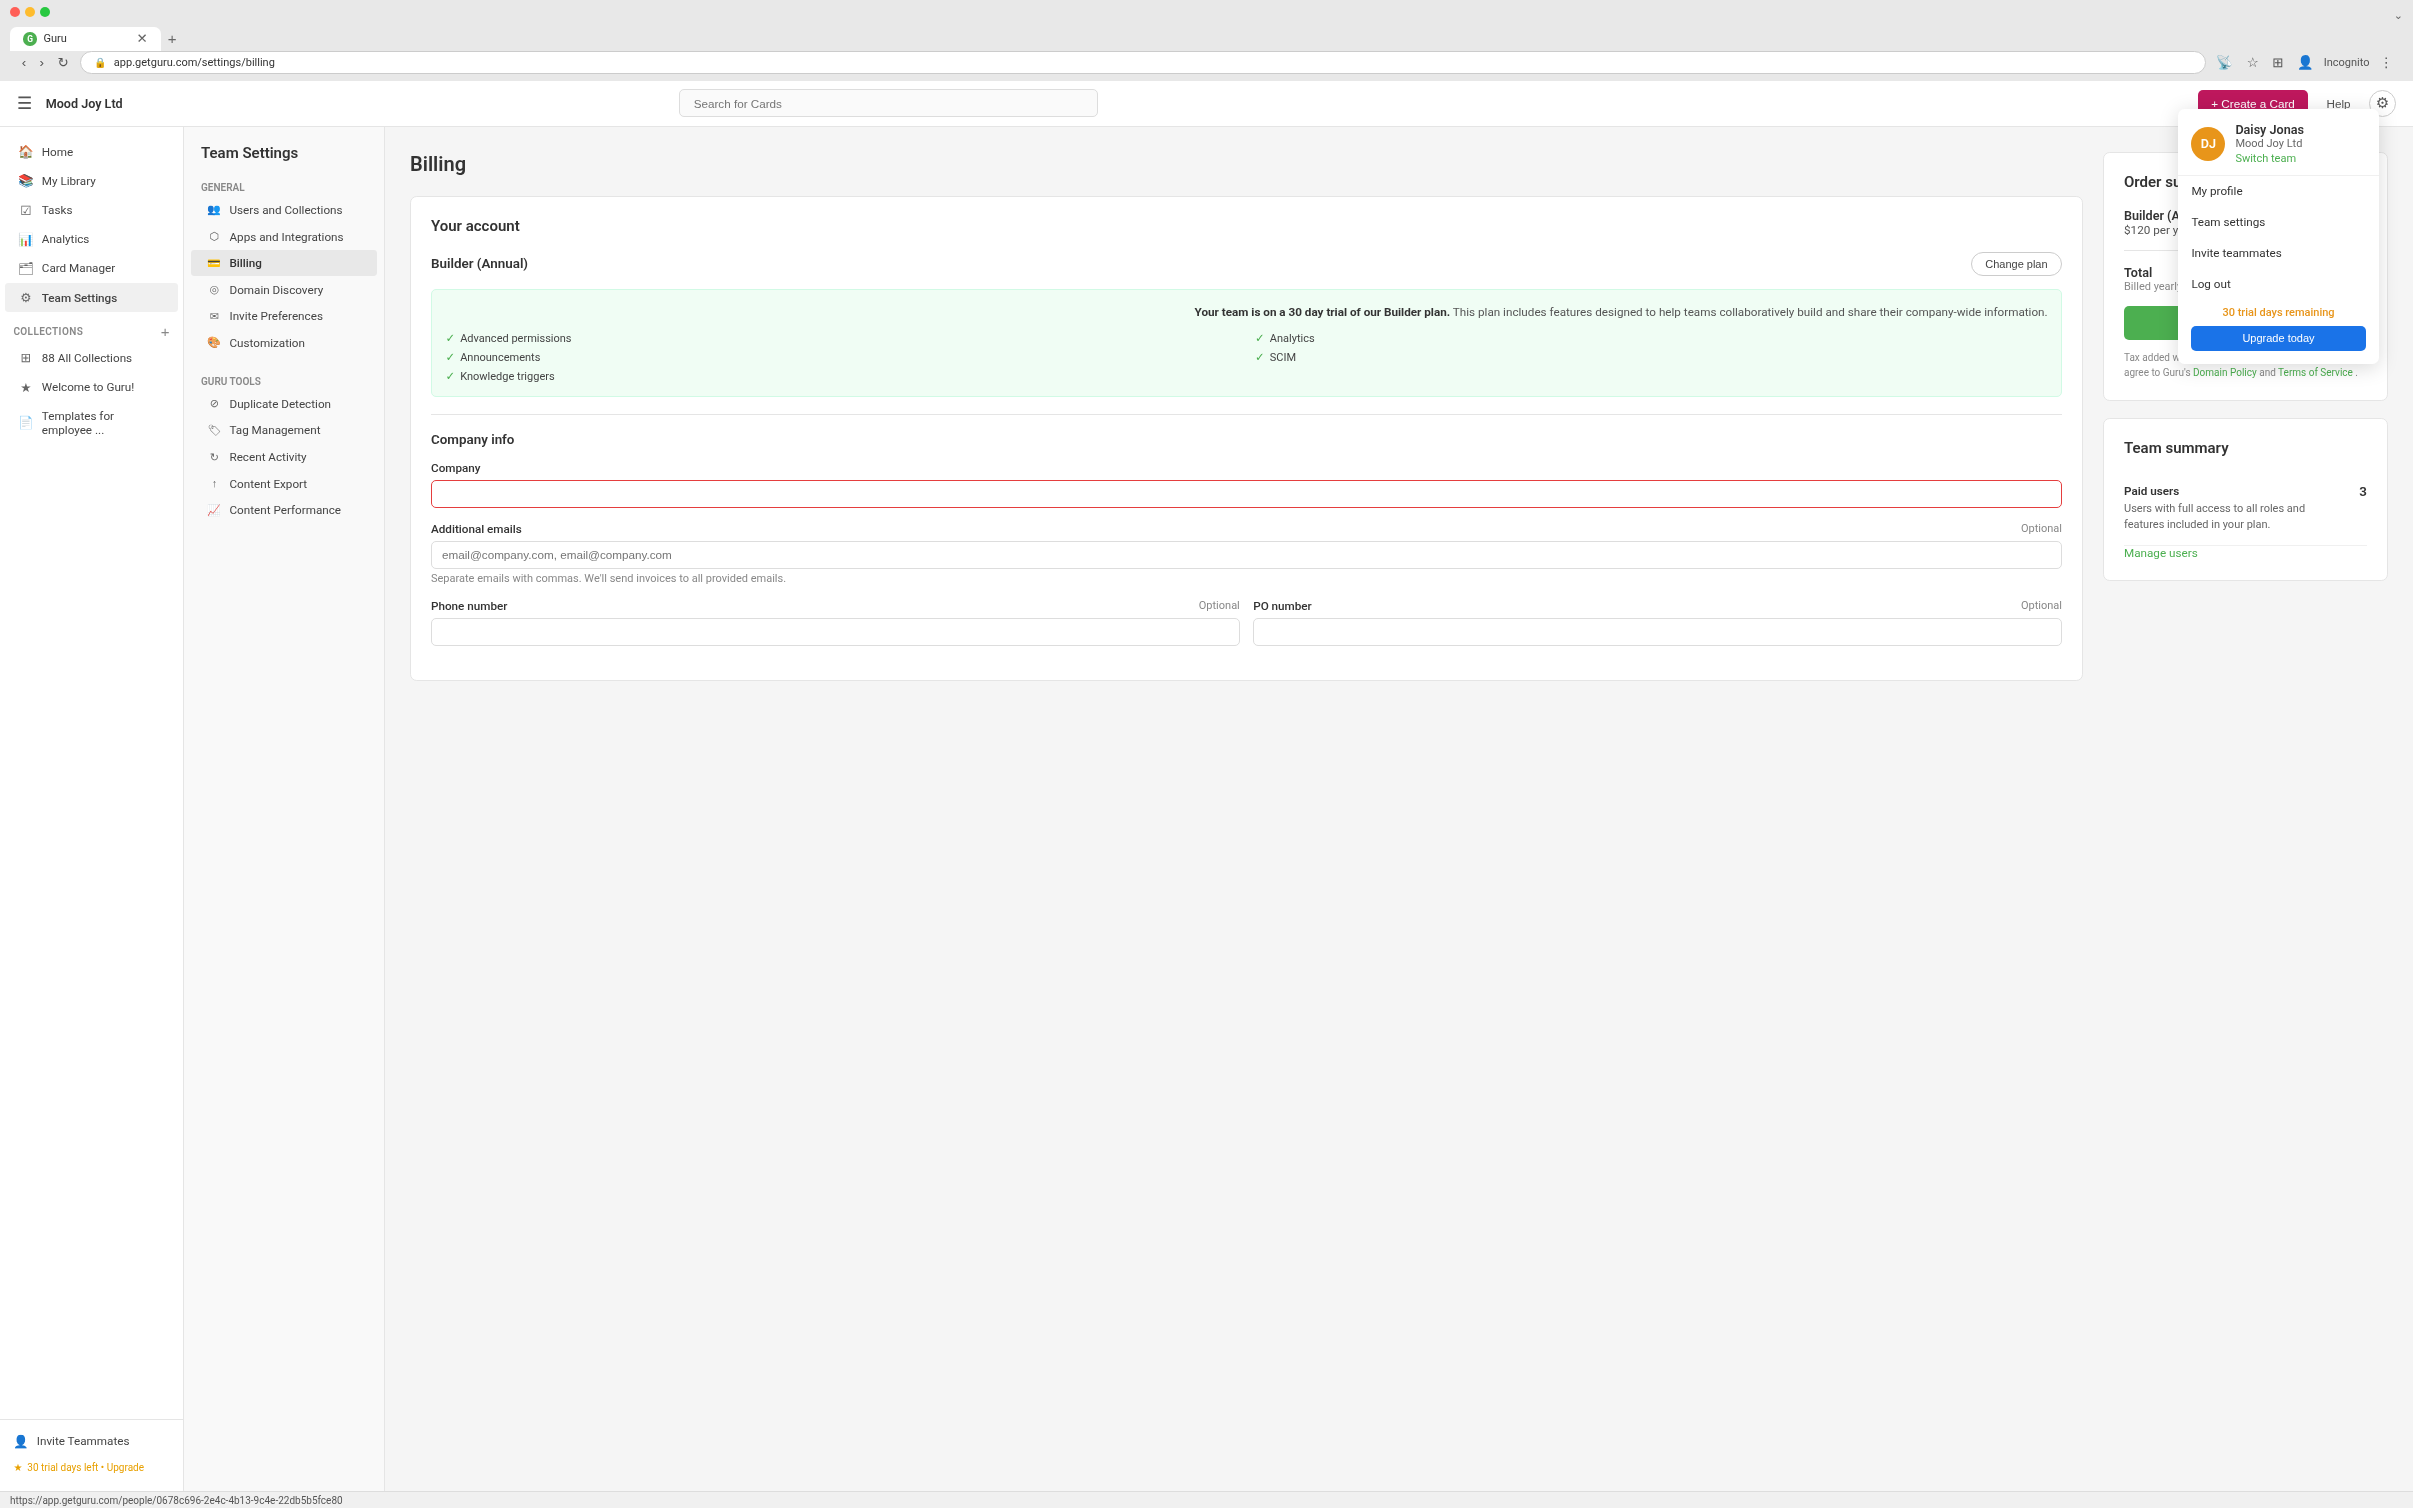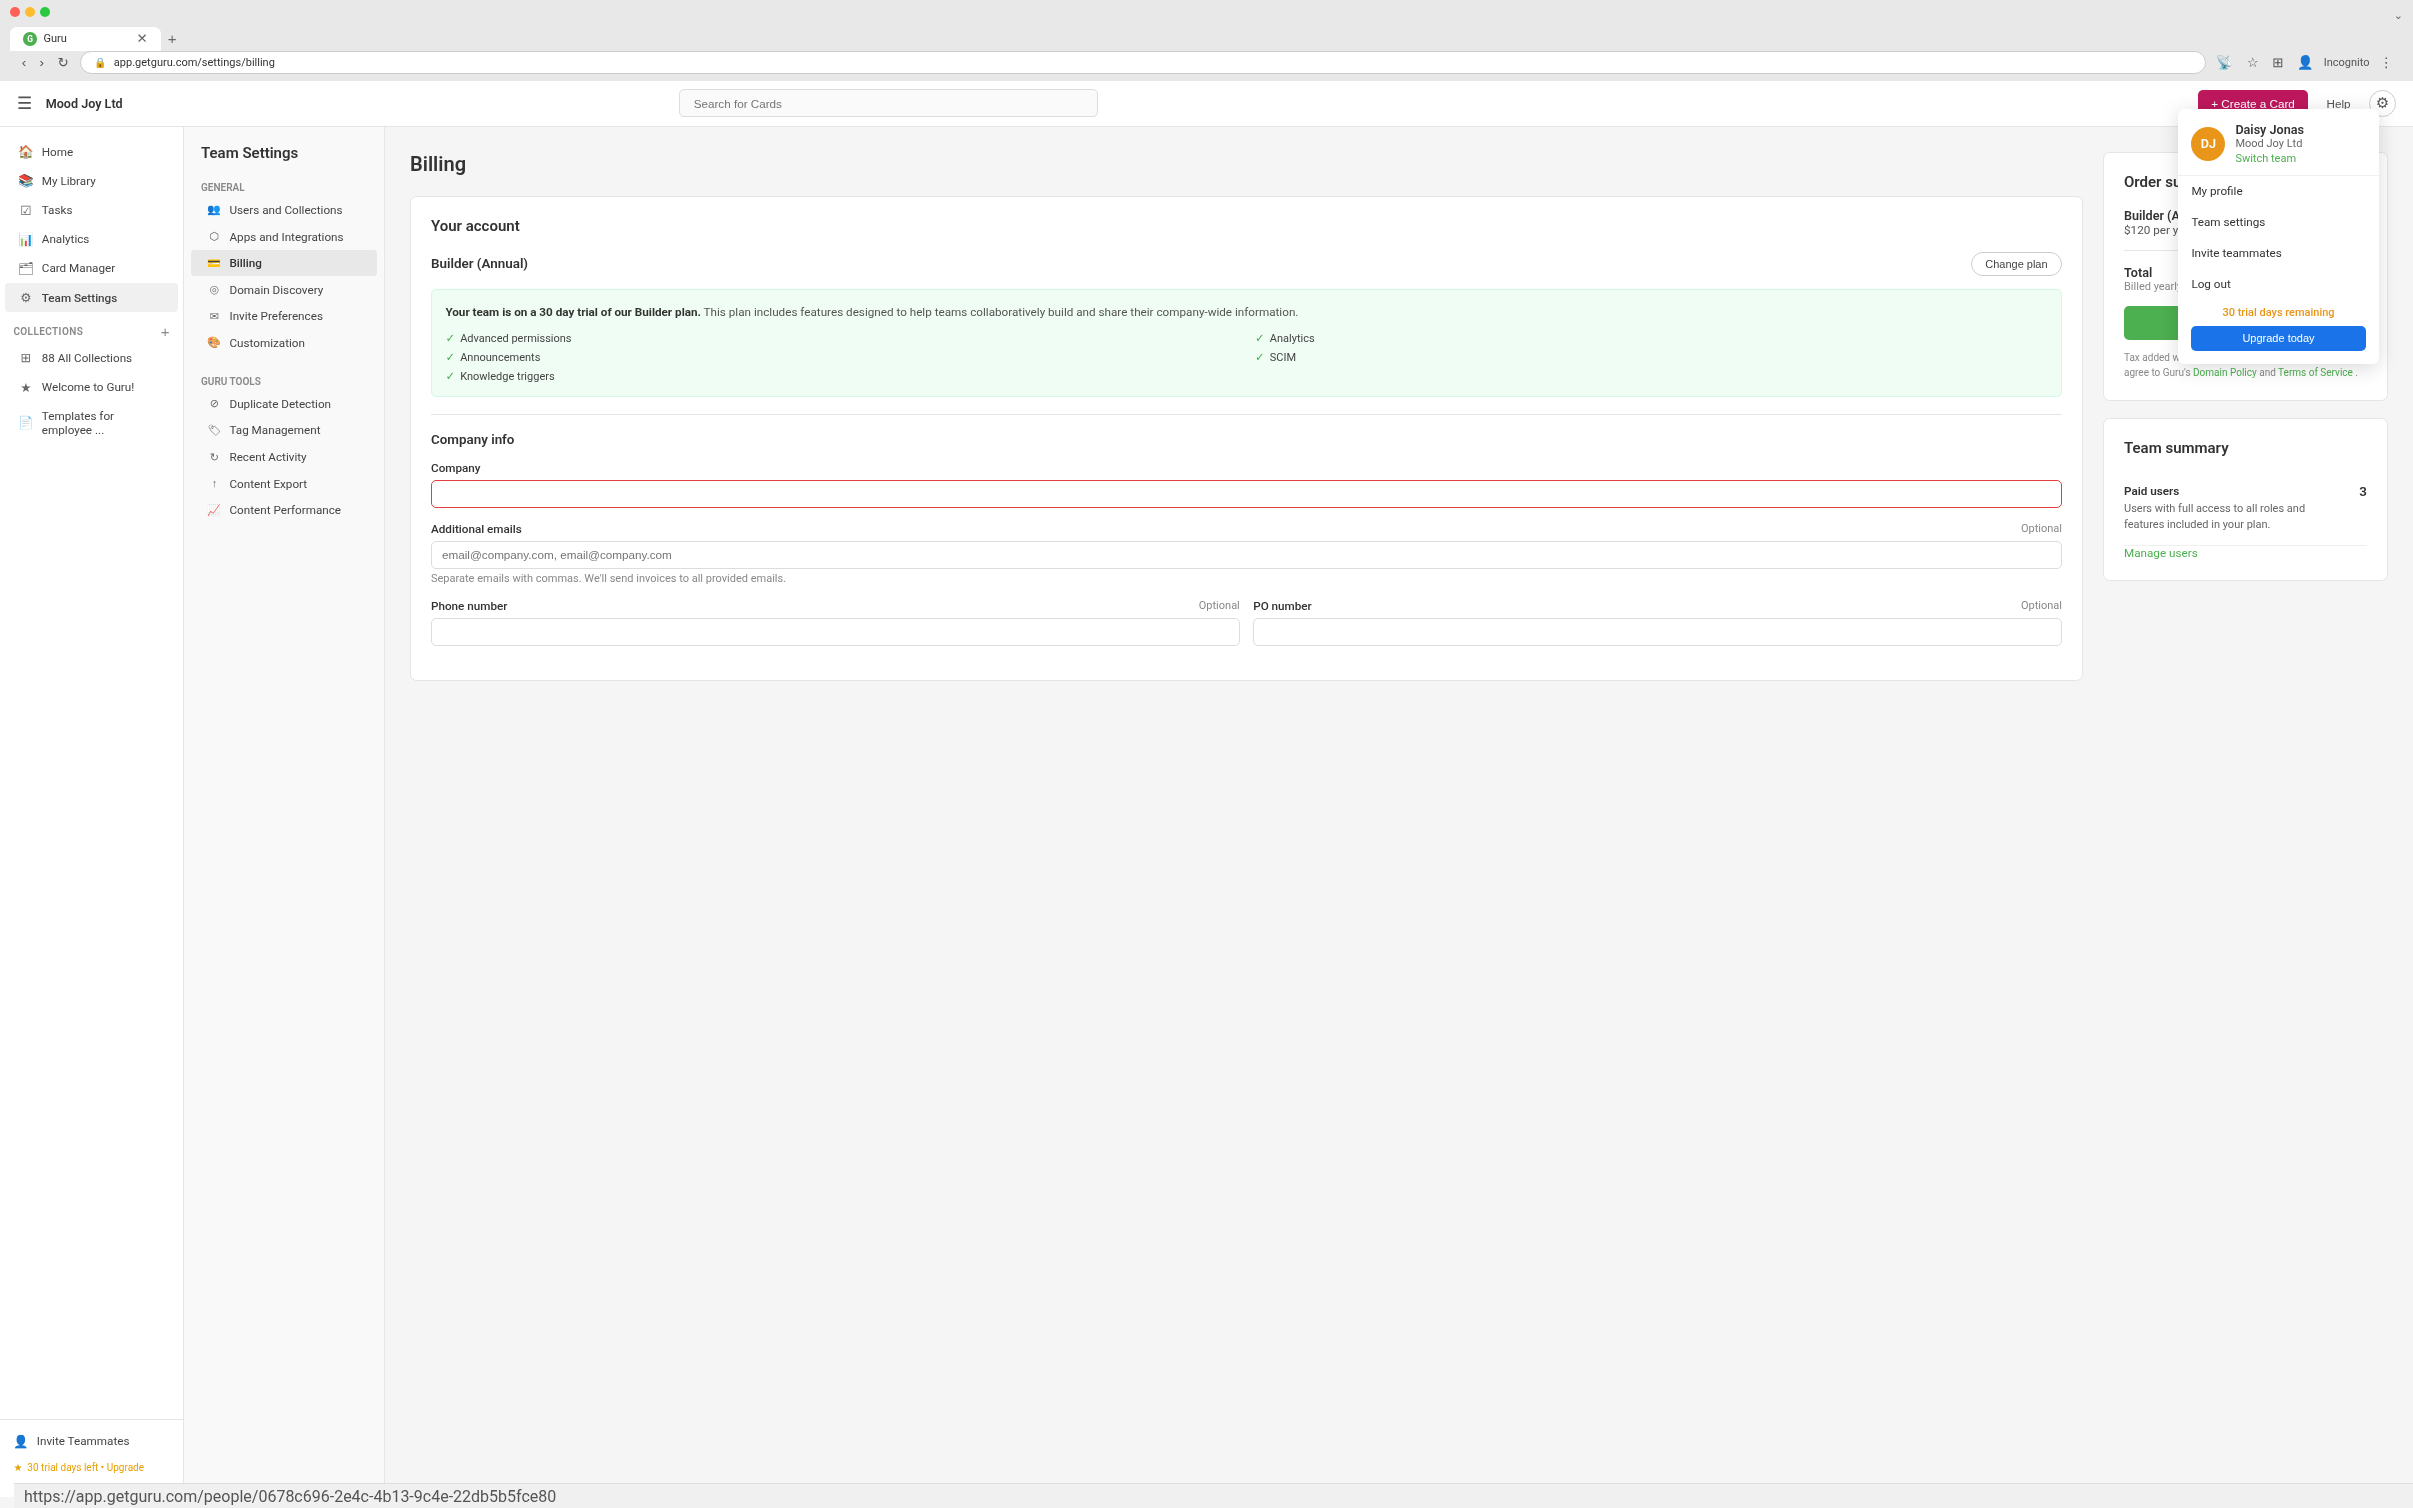--- a/index.html
+++ b/index.html
@@ -70,21 +70,21 @@
     .billing-right { width: 285px; flex-shrink: 0; }
     .page-title { font-size: 20px; font-weight: 600; color: #333; margin-bottom: 20px; }
 
     .card { background: #fff; border-radius: 6.7px; border: 0.8px solid #e5e5e5; padding: 20px; margin-bottom: 17px; }
     .card-title { font-size: 15px; font-weight: 600; color: #333; margin-bottom: 17px; }
 
     .plan-header { display: flex; align-items: center; justify-content: space-between; margin-bottom: 13.4px; }
     .plan-name { font-size: 13.4px; font-weight: 600; color: #333; }
     .change-plan-btn { background: none; border: 0.8px solid #ccc; padding: 5px 13.4px; border-radius: 12px; font-size: 11px; cursor: pointer; color: #444; }
 
-    .trial-banner { background: #f0fdf4; border: 0.8px solid #d1fae5; border-radius: 5px; padding: 13.4px; margin-bottom: 13.4px; }
+    .trial-banner { background: #f0fdf4; border: 0.8px solid #d1fae5; border-radius: 5px; padding: 13.4px; margin-bottom: 13.4px; text-align: right; }
     .trial-banner-text strong { color: #333; }
     .trial-banner-text { color: #555; font-size: 11.7px; line-height: 1.5; margin-bottom: 10px; }
     .trial-features { display: grid; grid-template-columns: 1fr 1fr; gap: 5px 17px; }
     .trial-feature { display: flex; align-items: center; gap: 5px; font-size: 11px; color: #444; }
     .check-icon { color: #4CAF50; font-size: 11.7px; }
 
     .divider { border: none; border-top: 0.8px solid #e5e5e5; margin: 17px 0; }
 
     .section-title { font-size: 13.4px; font-weight: 600; color: #333; margin-bottom: 13.4px; }
 
@@ -431,16 +431,16 @@
   </div>
   <div class="dropdown-item logout">
     <span>Log out</span>
   </div>
   <div class="trial-info">
     <div class="trial-days">30 trial days remaining</div>
     <button class="upgrade-btn">Upgrade today</button>
   </div>
 </div>
 
-<div style="background:#f0f0f0;border-top:0.8px solid #ddd;padding:2.5px 10px;font-size:16px;color:#555;position:fixed;bottom:0;left:0;right:0;margin-left:14px;">
+<div style="background:#f0f0f0;border-top:0.8px solid #ddd;padding:2.5px 10px;font-size:10px;color:#555;position:fixed;bottom:0;left:0;right:0;">
   <span>https://app.getguru.com/people/0678c696-2e4c-4b13-9c4e-22db5b5fce80</span>
 </div>
 
 
 </body></html>

